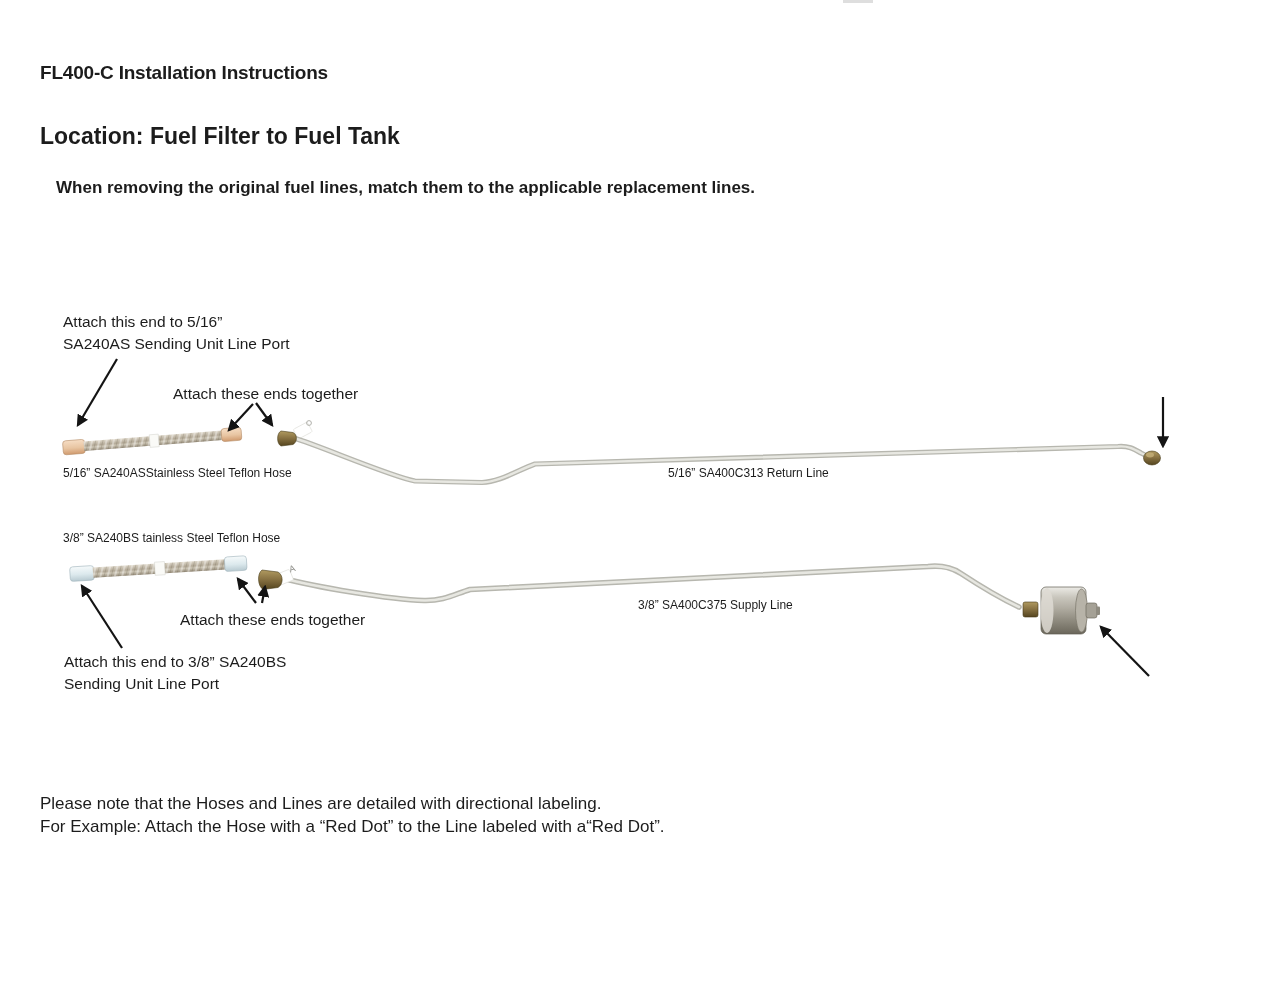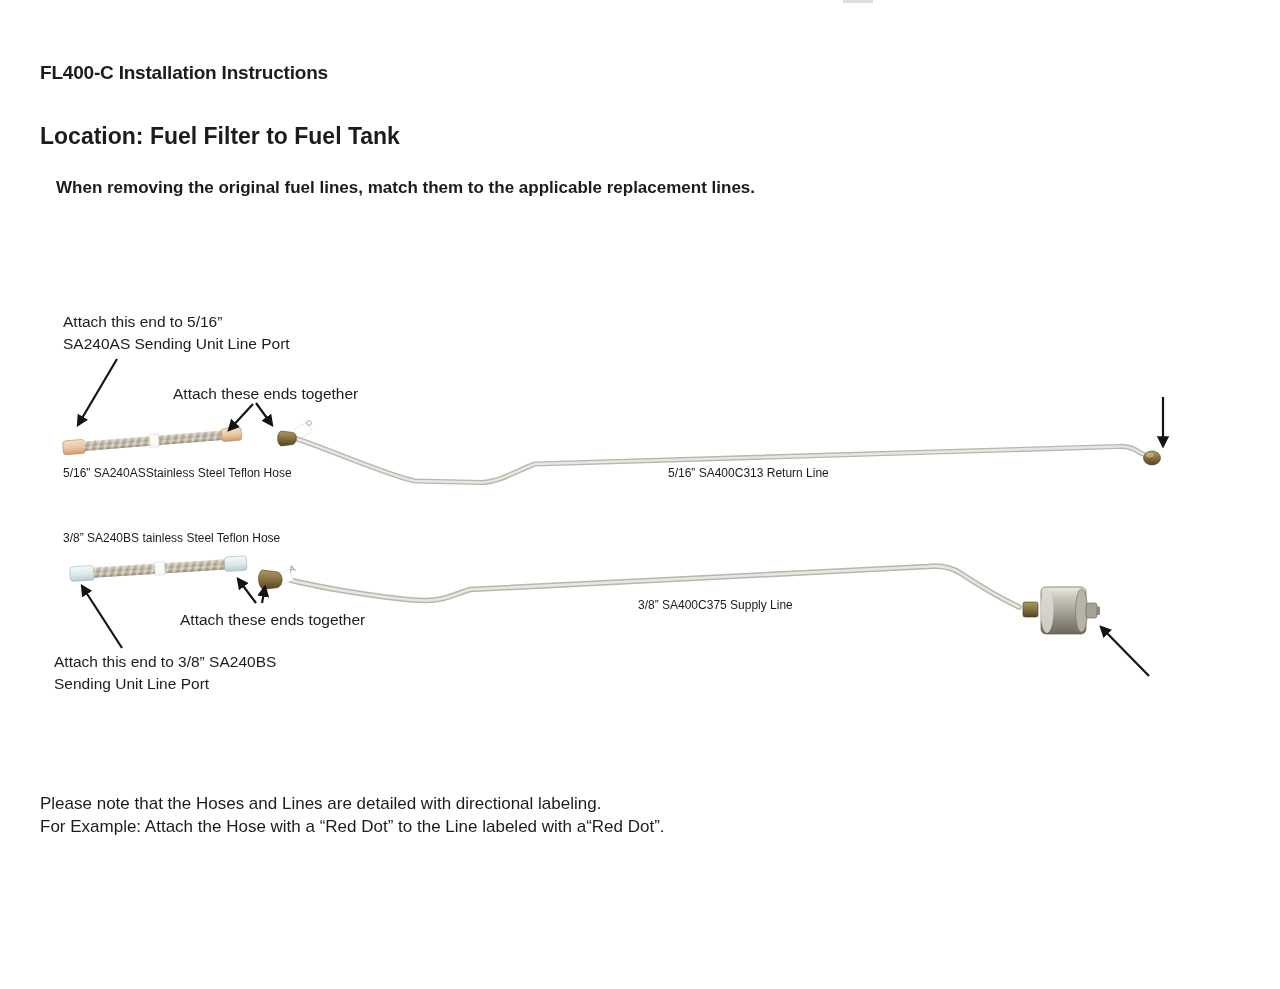--- a/index.html
+++ b/index.html
@@ -130,21 +130,21 @@
     <div>Attach this end to 5/16”</div>
     <div>SA240AS Sending Unit Line Port</div>
   </div>
   <div class="t ann" style="left:173px;top:383px;">Attach these ends together</div>
   <div class="t lbl" style="left:63px;top:463px;">5/16” SA240ASStainless Steel Teflon Hose</div>
   <div class="t lbl" style="left:638px;top:463px;margin-left:30px;">5/16” SA400C313 Return Line</div>
 
   <div class="t lbl" style="left:63px;top:528px;">3/8” SA240BS tainless Steel Teflon Hose</div>
   <div class="t lbl" style="left:638px;top:587px;margin-top:8px;">3/8” SA400C375 Supply Line</div>
   <div class="t ann" style="left:180px;top:609px;">Attach these ends together</div>
-  <div class="t ann" style="left:54px;top:651px;">
+  <div class="t ann" style="left:64px;top:651px;">
     <div>Attach this end to 3/8” SA240BS</div>
     <div>Sending Unit Line Port</div>
   </div>
 
   <div class="t note" style="left:40px;top:792px;">Please note that the Hoses and Lines are detailed with directional labeling.</div>
   <div class="t note" style="left:40px;top:815px;">For Example: Attach the Hose with a “Red Dot” to the Line labeled with a“Red Dot”.</div>
 
 </div>
 
 </body></html>

